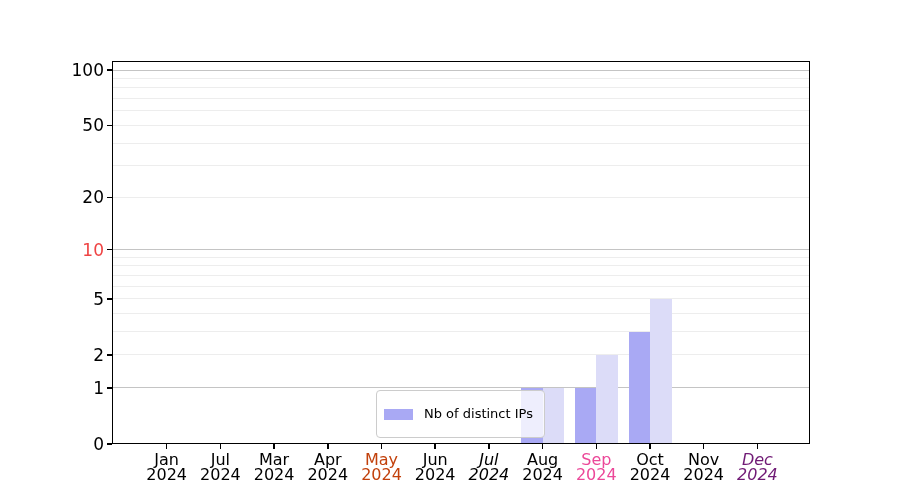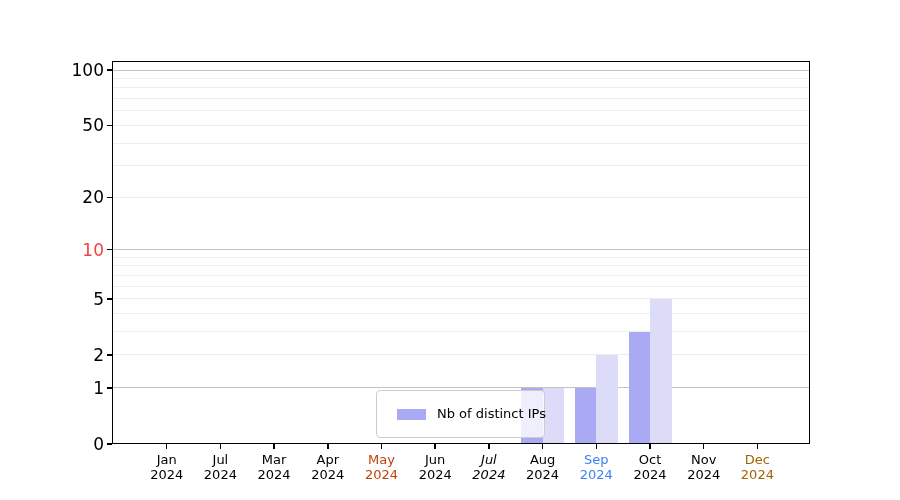--- a/index.html
+++ b/index.html
@@ -30,34 +30,34 @@
     pointer-events:none;
   }
   .ytick-mark{position:absolute;width:5px;height:1.5px;background:#000;}
   .xtick-mark{position:absolute;width:1.5px;height:5px;background:#000;}
   .ytick-label{
     position:absolute;width:40px;height:16px;
     text-align:right;font-size:17px;line-height:16px;
   }
   .xtick-label{
     position:absolute;width:64px;
-    text-align:center;font-size:13px;line-height:15px;
+    text-align:center;font-size:16px;line-height:15px;
   }
   #legend{
     position:absolute;
     left:376px;top:390px;width:169px;height:48px;
     background:rgba(255,255,255,0.8);
     border:1px solid #cccccc;
     border-radius:4px;
     box-sizing:border-box;
     display:flex;flex-direction:column;justify-content:center;
     gap:5px;
     padding:0 8px 0 7px;
   }
-  .legend-row{display:flex;align-items:center;margin-left:13px;}
+  .legend-row{display:flex;align-items:center;}
   .legend-swatch{
     display:inline-block;width:29px;height:11px;margin-right:11px;flex:0 0 29px;
   }
   .legend-label{font-size:13px;line-height:16px;white-space:nowrap;}
 </style>
 </head>
 <body>
 
 <div id="figure">
 
@@ -144,36 +144,36 @@
       <div class="xtick-label" style="left: 456.9px; top: 452px; color: rgb(0, 0, 0); font-style: italic;">
         <div>Jul</div>
         <div>2024</div>
       </div>
       <div class="xtick-mark" style="left: 541.85px; top: 444px; background: rgb(0, 0, 0);"></div>
       <div class="xtick-label" style="left: 510.6px; top: 452px; color: rgb(0, 0, 0);">
         <div>Aug</div>
         <div>2024</div>
       </div>
       <div class="xtick-mark" style="left: 595.55px; top: 444px; background: rgb(0, 0, 0);"></div>
-      <div class="xtick-label" style="left: 564.3px; top: 452px; color: #3b82f6;">
+      <div class="xtick-label" style="left: 564.3px; top: 452px; color: #ec4899;">
         <div>Sep</div>
         <div>2024</div>
       </div>
       <div class="xtick-mark" style="left: 649.25px; top: 444px; background: rgb(0, 0, 0);"></div>
       <div class="xtick-label" style="left: 618px; top: 452px; color: rgb(0, 0, 0);">
         <div>Oct</div>
         <div>2024</div>
       </div>
       <div class="xtick-mark" style="left: 702.95px; top: 444px; background: rgb(0, 0, 0);"></div>
       <div class="xtick-label" style="left: 671.7px; top: 452px; color: #000000;">
         <div>Nov</div>
         <div>2024</div>
       </div>
       <div class="xtick-mark" style="left: 756.65px; top: 444px; background: rgb(0, 0, 0);"></div>
-      <div class="xtick-label" style="left: 725.4px; top: 452px; color: #a16207;">
+      <div class="xtick-label" style="left: 725.4px; top: 452px; color: #701a75; font-style: italic;">
         <div>Dec</div>
         <div>2024</div>
       </div>
     </div>
 
   <div id="legend" style="background: rgba(255, 255, 255, 0.8); border-color: rgb(204, 204, 204);">
     <div class="legend-row">
       <span class="legend-swatch" style="background: rgb(169, 169, 244);"></span>
       <span class="legend-label">Nb of distinct IPs</span>
     </div>

